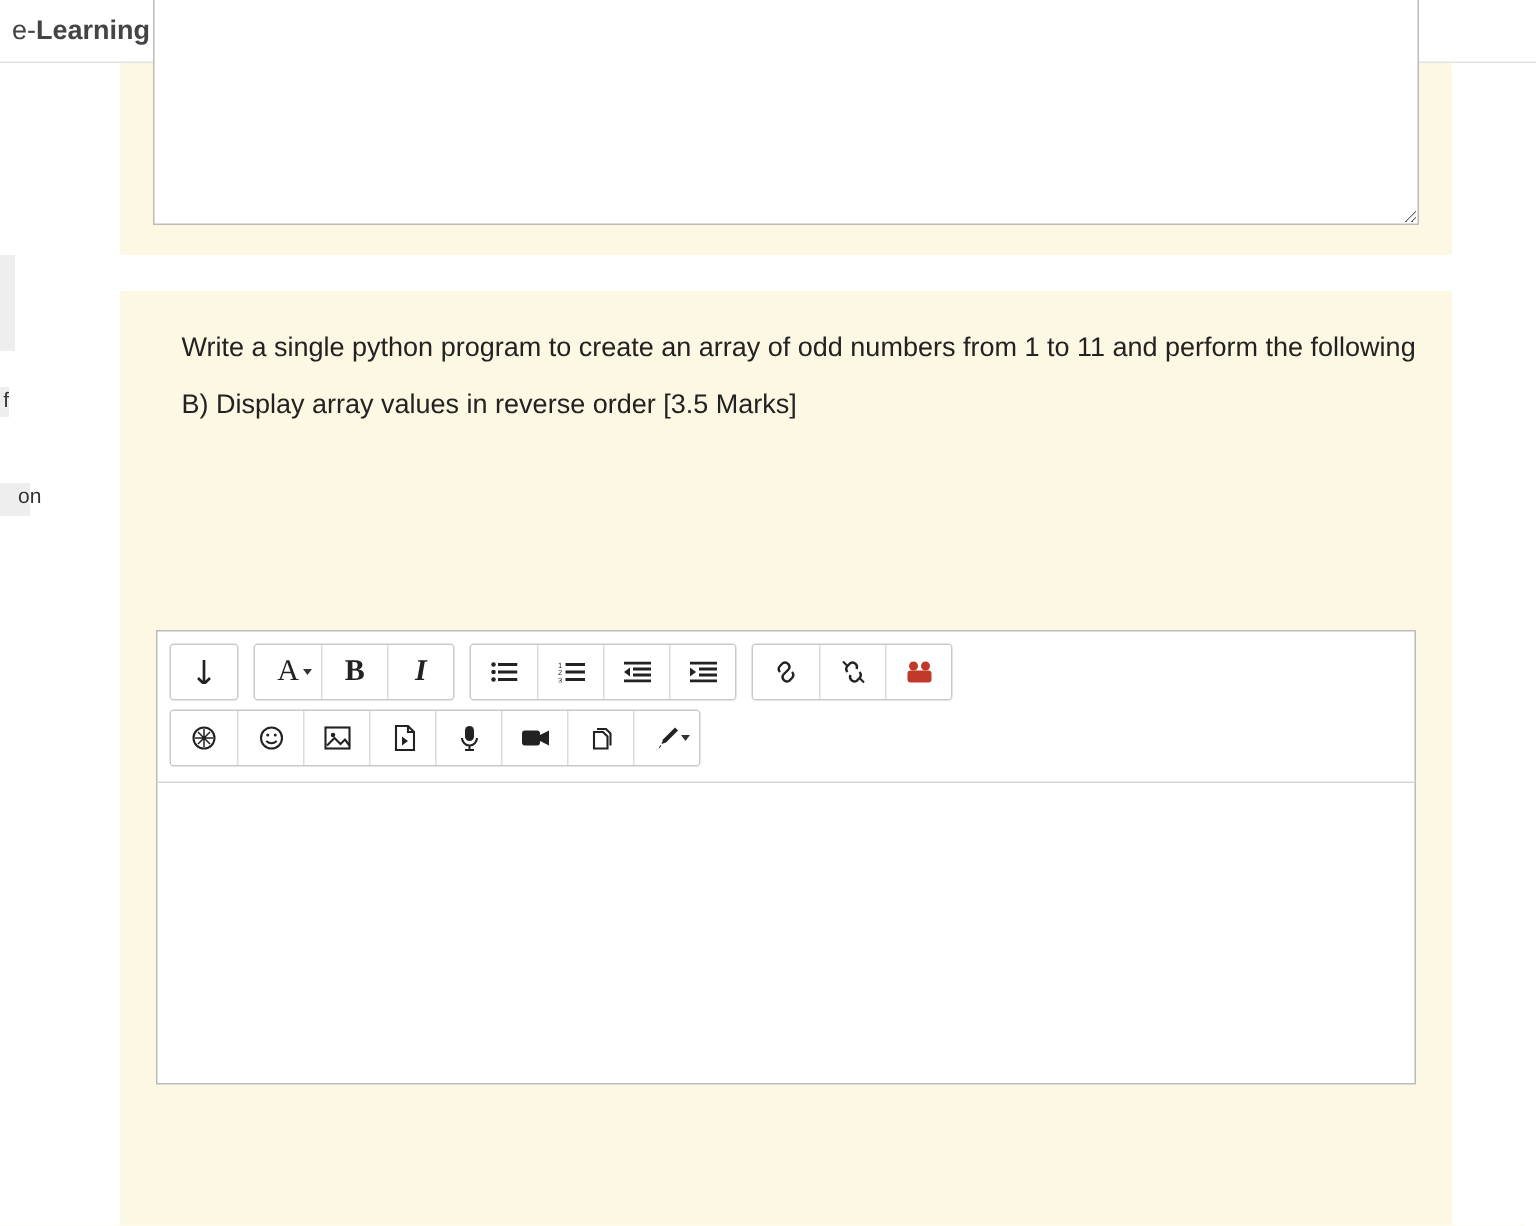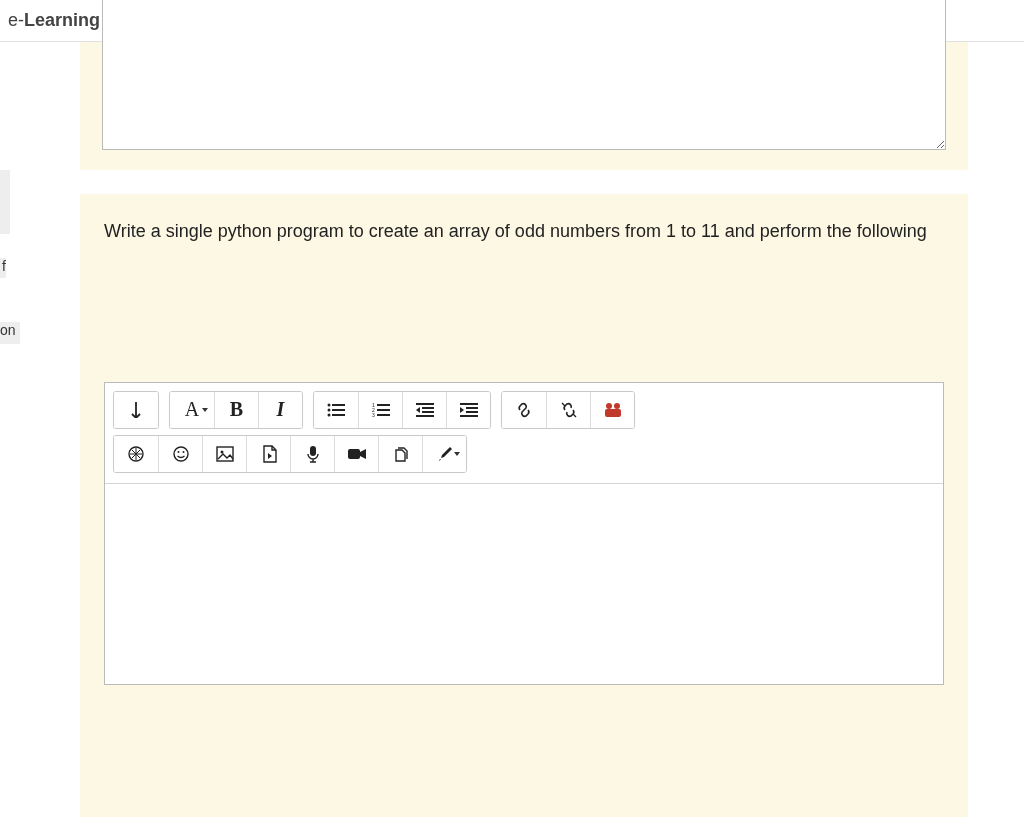--- a/index.html
+++ b/index.html
@@ -48,21 +48,21 @@
     width: 1024px;
     height: 775px;
   }
   .side-frag {
     position: absolute;
     left: 0;
     background: #eeeeee;
   }
   .side-frag-1 { top: 128px; width: 10px; height: 64px; }
   .side-frag-2 { top: 216px; width: 6px; height: 20px; font-size:14px; color:#333; overflow:hidden; text-align:right; }
-  .side-frag-3 { top: 280px; width: 20px; height: 22px; font-size:14px; color:#333; padding-left:0; }
+  .side-frag-3 { top: 280px; width: 20px; height: 22px; font-size:14px; color:#333; padding-left:12px; }
   .question-block {
     position: absolute;
     background: #fcf8e3;
     border-radius: 2px;
   }
   .q1 {
     left: 80px; top: 0; width: 888px; height: 128px;
   }
   .prev-textarea {
     position: absolute;
@@ -74,21 +74,21 @@
   }
   .q2 {
     left: 80px; top: 152px; width: 888px; height: 800px;
     padding: 24px 24px;
   }
   .qtext {
     font-size: 18px;
     line-height: 1.55;
     color: #222;
   }
-  .qtext p { margin: 0 0 10px 0; }
+  .qtext p { margin: 0 0 10px 17px; }
   .editor-wrap {
     margin-top: 136px;
     background: #fff;
     border: 1px solid #bbb;
   }
   .toolbar {
     padding: 8px 8px 4px 8px;
     border-bottom: 1px solid #d5d5d5;
   }
   .tb-row { display: flex; gap: 10px; margin-bottom: 6px; flex-wrap: wrap; }
@@ -165,20 +165,21 @@
   <div class="side-frag side-frag-2">f</div>
   <div class="side-frag side-frag-3">on</div>
 
   <div class="question-block q1">
     <textarea class="prev-textarea" style=""></textarea>
   </div>
 
   <div class="question-block q2">
     <div class="qtext">
       <p>Write a single python program to create an array of odd numbers from 1 to 11 and perform the following</p>
+      <p>B) Display array values in reverse order [3.5 Marks]</p>
     </div>
 
     <div class="editor-wrap">
       <div class="toolbar">
 
         <div class="tb-row">
           <div class="tb-group">
             <div class="tb-btn" title="Toggle toolbar">
               <svg width="14" height="16" viewBox="0 0 14 16">
                   <path d="M7 0 L7 16 M3 12 L7 16 L11 12" stroke="#222" stroke-width="1.8" fill="none"></path>

